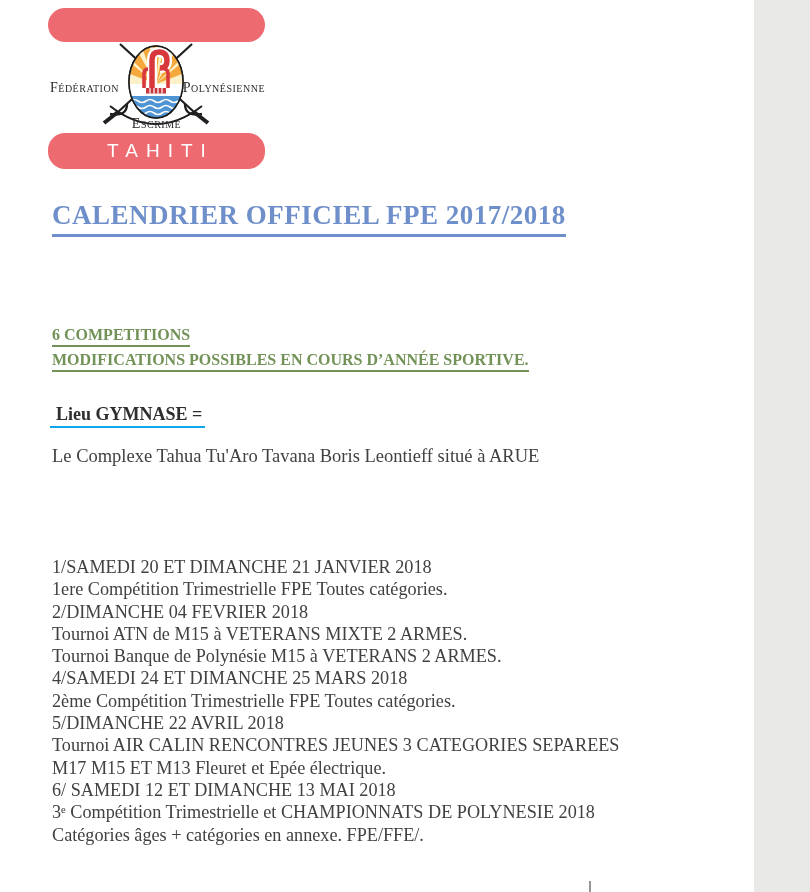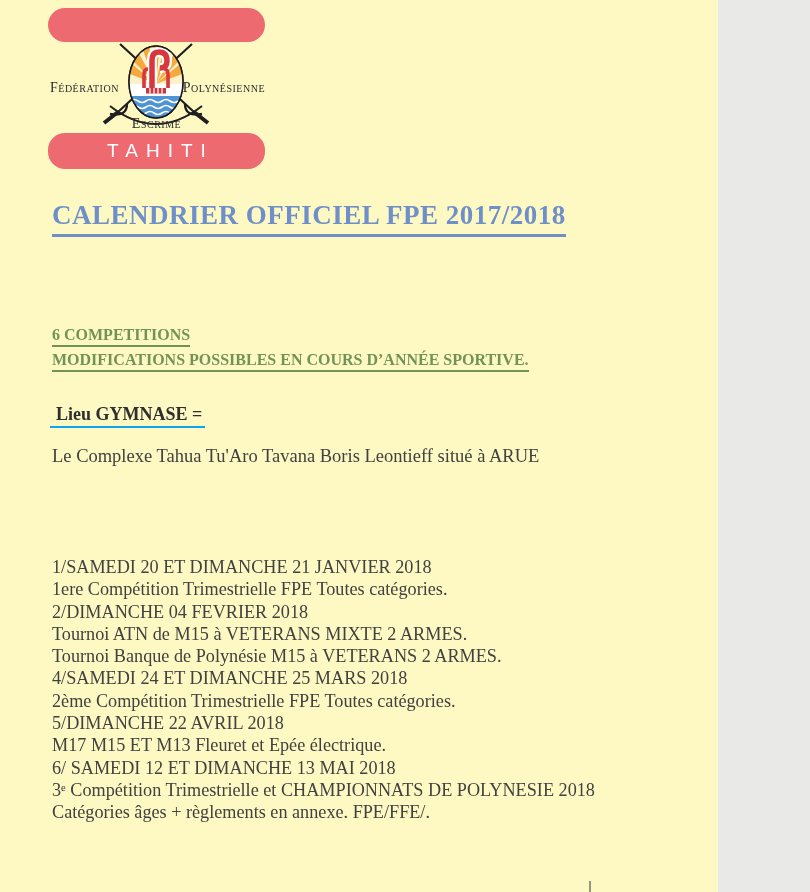--- a/index.html
+++ b/index.html
@@ -1,24 +1,23 @@
 <!DOCTYPE html>
 <html><head>
 <meta charset="utf-8">
 <style>
   html,body{margin:0;padding:0;}
   body{background:#e9e9e7;}
   .page{
     position:relative;
-    width:682px;height:892px;
-    background:#fef9c3;
+    width:754px;height:892px;
+    background:#ffffff;
     overflow:hidden;
     font-family:"Liberation Serif","DejaVu Serif",serif;
     color:#414141;
-    padding-left:36px;
   }
   
   .logo{position:absolute;left:48px;top:8px;width:217px;}
   .stripe{height:34px;background:#ee6a71;border-radius:17px;}
   .stripe.bottom{height:36px;display:flex;align-items:center;justify-content:center;}
   .logo-mid{position:relative;height:91px;}
   .logo-mid svg{position:absolute;left:0;top:0;overflow:visible;}
   .logo-word{
     position:absolute;
     font-variant:small-caps;
@@ -149,20 +148,21 @@
 
   <div class="schedule">
     <div>1/SAMEDI 20 ET DIMANCHE 21 JANVIER 2018</div>
     <div>1ere Compétition Trimestrielle FPE Toutes catégories.</div>
     <div>2/DIMANCHE 04 FEVRIER 2018</div>
     <div>Tournoi ATN de M15 à VETERANS MIXTE 2 ARMES.</div>
     <div>Tournoi Banque de Polynésie M15 à VETERANS 2 ARMES.</div>
     <div>4/SAMEDI 24 ET DIMANCHE 25 MARS 2018</div>
     <div>2ème Compétition Trimestrielle FPE Toutes catégories.</div>
     <div>5/DIMANCHE 22 AVRIL 2018</div>
+    <div>Tournoi AIR CALIN RENCONTRES JEUNES 3 CATEGORIES SEPAREES</div>
     <div>M17 M15 ET M13 Fleuret et Epée électrique.</div>
     <div>6/ SAMEDI 12 ET DIMANCHE 13 MAI 2018</div>
     <div>3ᵉ Compétition Trimestrielle et CHAMPIONNATS DE POLYNESIE 2018</div>
-    <div>Catégories âges + règlements en annexe. FPE/FFE/.</div>
+    <div>Catégories âges + catégories en annexe. FPE/FFE/.</div>
   </div>
 
   <div class="scan-mark"></div>
 </div>
 
 </body></html>

